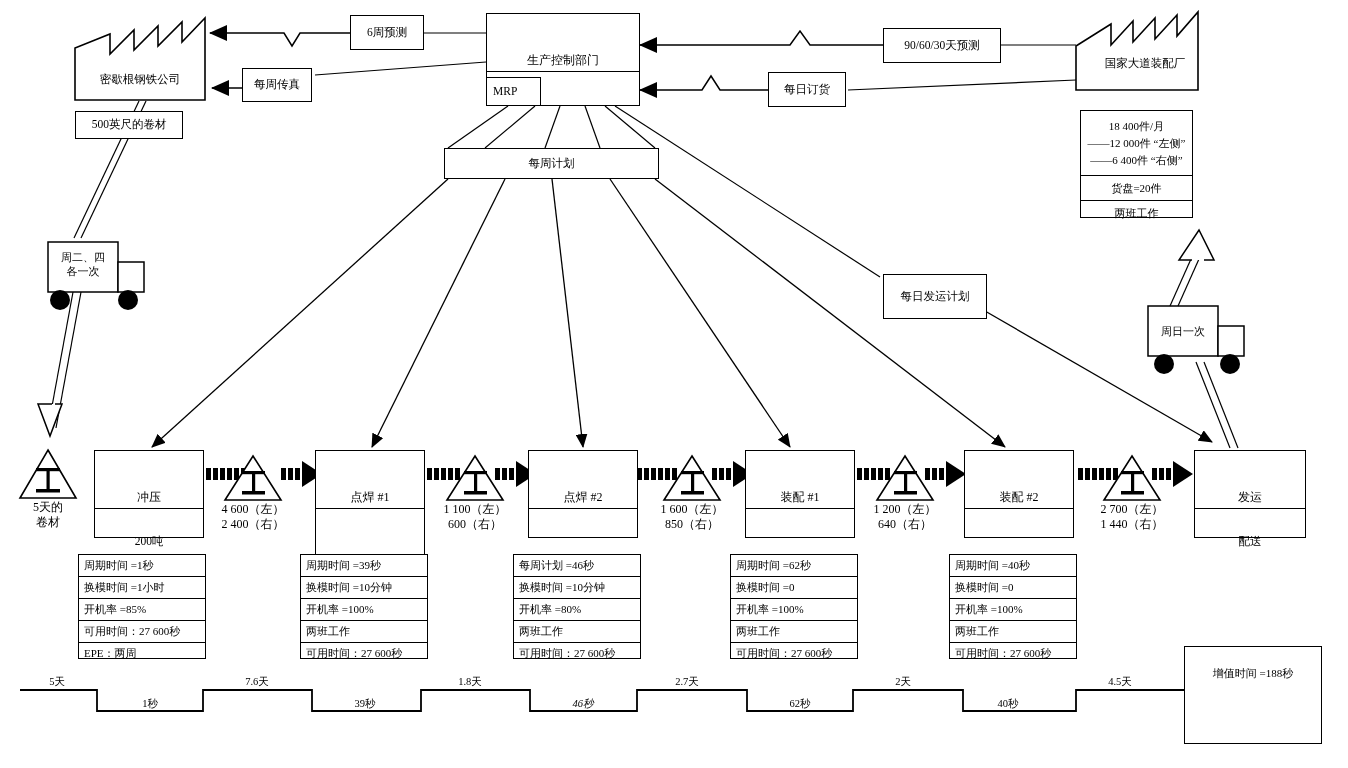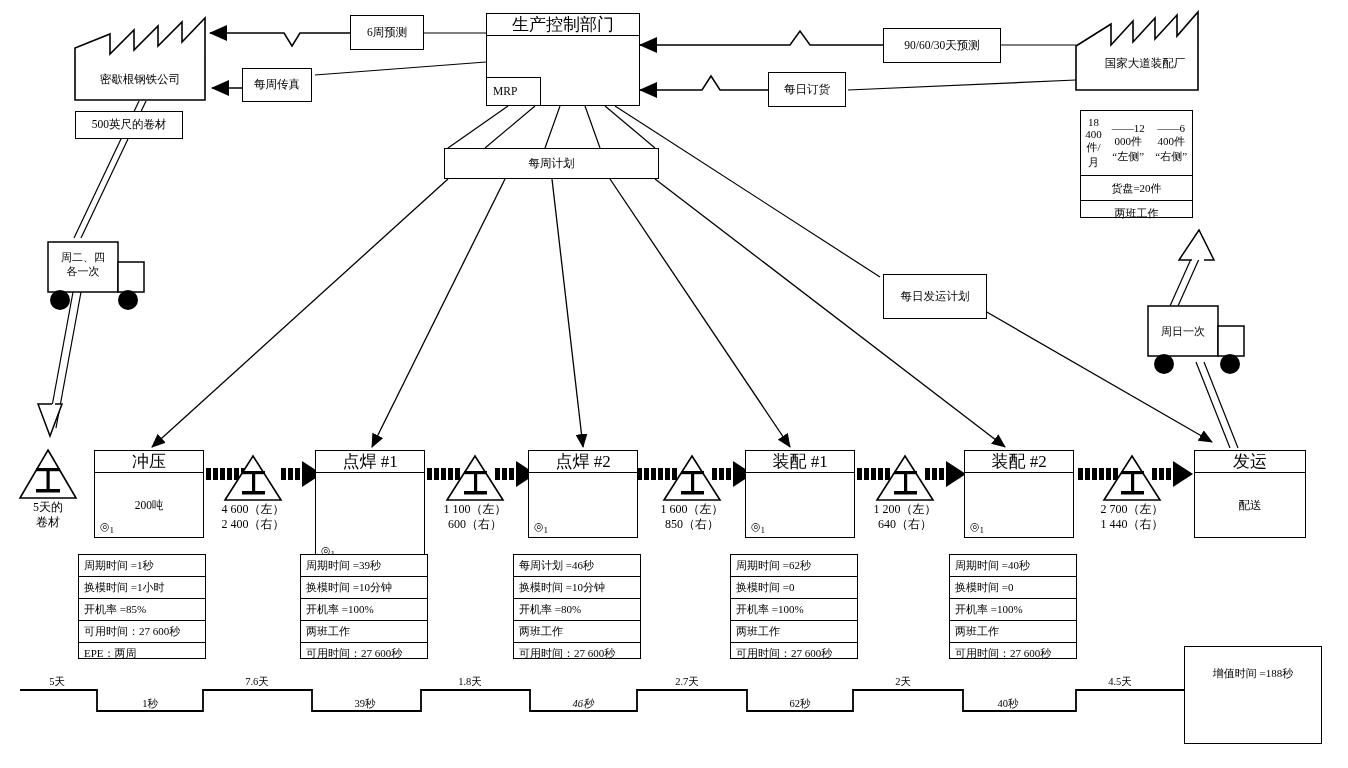--- a/index.html
+++ b/index.html
@@ -34,21 +34,22 @@
   .proc {
     position: absolute;
     border: 1.4px solid #000;
     background: #fff;
     box-sizing: border-box;
   }
   .proc .hdr {
     border-bottom: 1.4px solid #000;
     height: 21px;
     display: flex; align-items: center; justify-content: center;
-    font-size: 17px;
+    font-size: 12px;
+    margin-top: 36px;
   }
   .proc .body {
     position: relative;
     height: calc(100% - 21px);
     display: flex; align-items: center; justify-content: center;
     font-size: 11.5px;
   }
   .oper {
     position: absolute; left: 5px; bottom: 3px;
     font-size: 11px;
@@ -342,21 +343,21 @@
   <div class="boxed" style="left:75px; top:111px; width:108px; height:28px;">500英尺的卷材</div>
 
   <div class="truck-lbl" style="left:48px; top:250px; width:70px;">
     <div>周二、四</div>
     <div>各一次</div>
   </div>
 
   <div class="truck-lbl" style="left:1148px; top:324px; width:70px;">周日一次</div>
 
   <div class="infobox" style="left:1080px; top:110px; width:113px; height:108px;">
-    <div class="ir" style="height:60px; flex-direction:row; padding:2px 0;">
+    <div class="ir" style="height:60px; flex-direction:column; padding:2px 0;">
       <div style="padding:1px 0;">18 400件/月</div>
       <div style="padding:1px 0;">——12 000件 “左侧”</div>
       <div style="padding:1px 0;">——6 400件 “右侧”</div>
     </div>
     <div class="ir" style="height:24px;">货盘=20件</div>
     <div class="ir" style="height:24px;">两班工作</div>
   </div>
 
   <div class="invlabel" style="left:12px; top:500px; width:72px;">
     <div>5天的</div>

